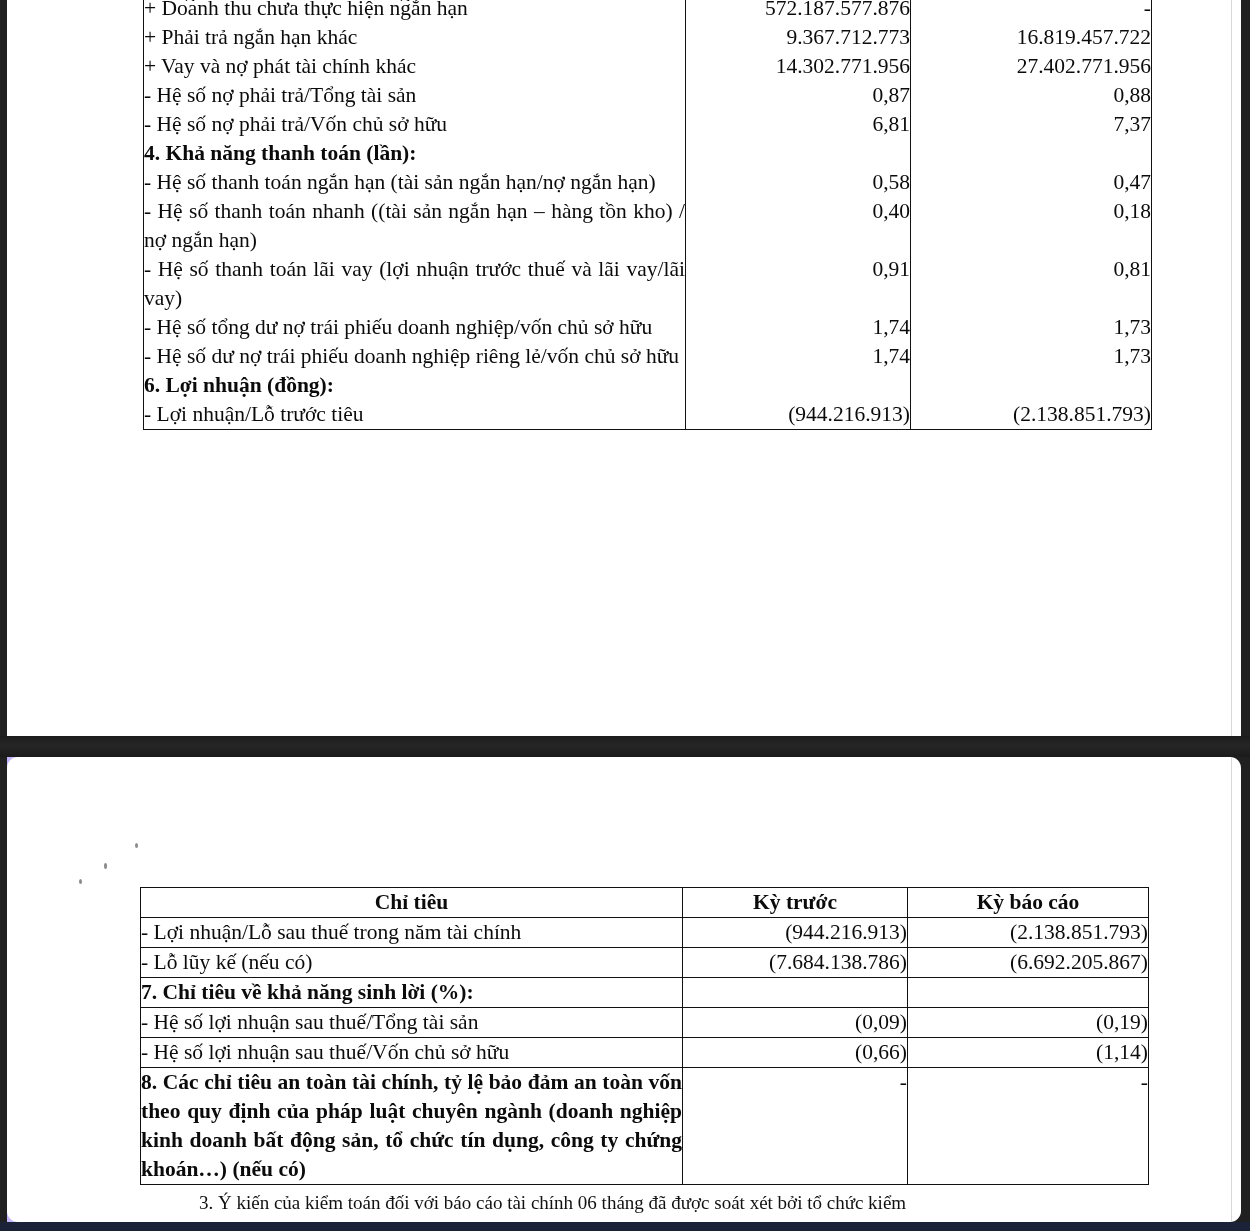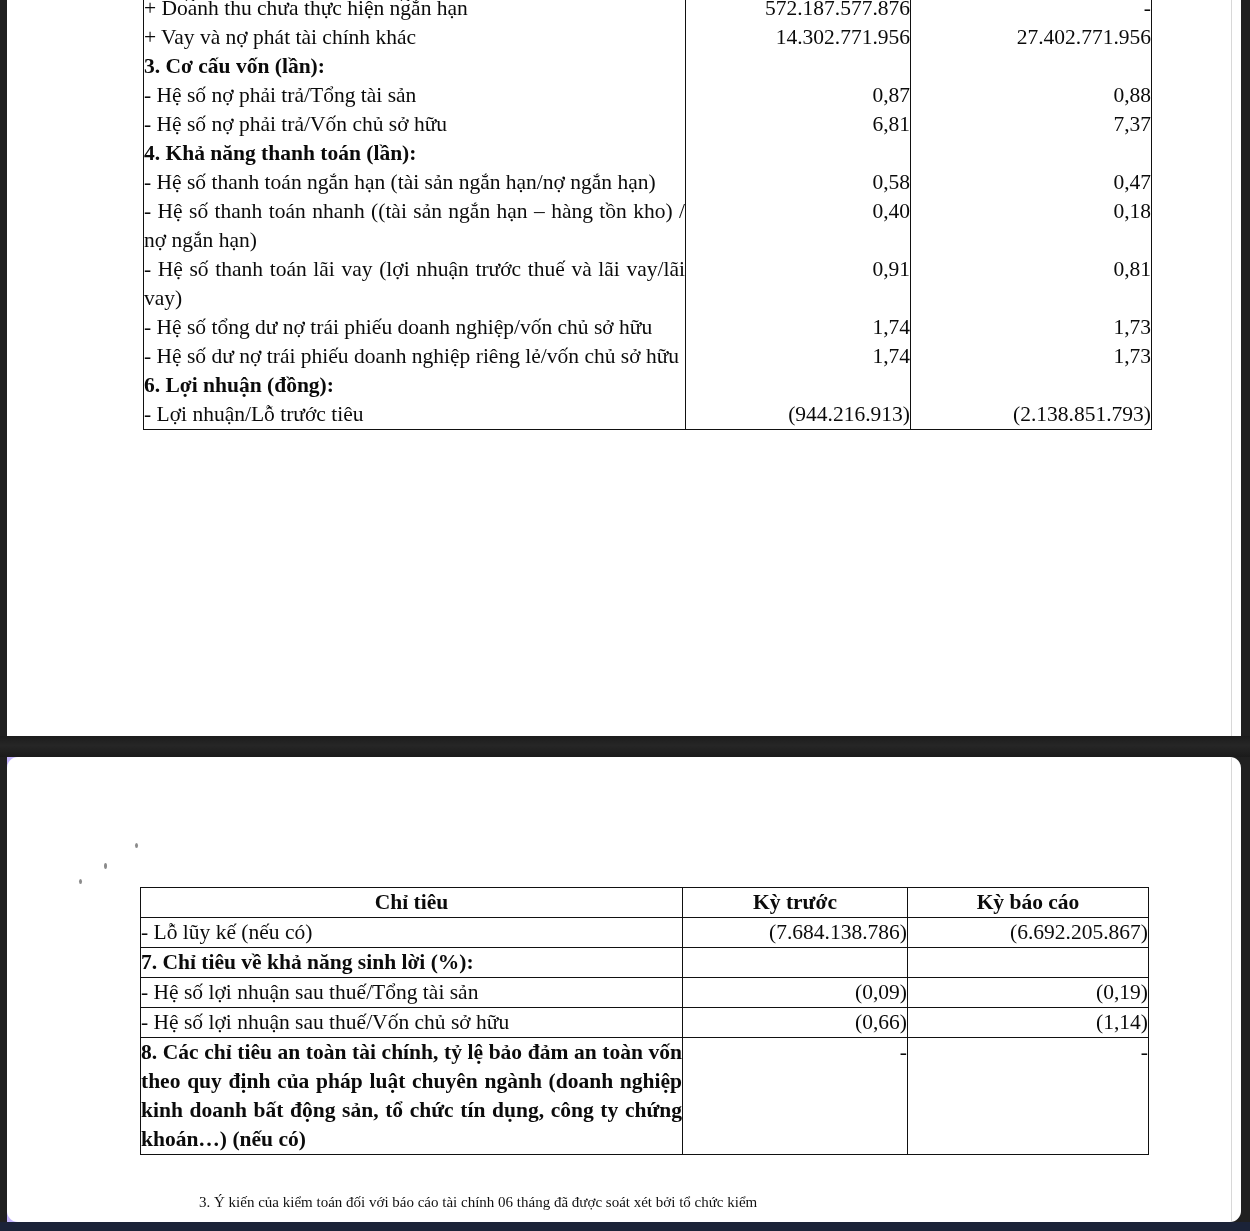--- a/index.html
+++ b/index.html
@@ -153,21 +153,21 @@
     line-height: 29px;
     white-space: nowrap;
   }
 
   
   .footer-para {
     position: absolute;
     left: 140px;
     top: 432px;
     width: 1080px;
-    font-size: 15px;
+    font-size: 19px;
     line-height: 27px;
     color: #111;
     text-indent: 52px;
   }
 
   
   .speck {
     position: absolute;
     background: #8b8b8b;
     border-radius: 50%;
@@ -193,32 +193,32 @@
           <col class="c-curr">
       </colgroup>
       <tbody>
 
         <tr>
           <td class="lbl">+ Doanh thu chưa thực hiện ngắn hạn</td>
           <td class="num">572.187.577.876</td>
           <td class="num">-</td>
         </tr>
 
+        <tr>
+          <td class="lbl">+ Phải trả ngắn hạn khác</td>
+          <td class="num">9.367.712.773</td>
+          <td class="num">16.819.457.722</td>
+        </tr>
 
         <tr>
           <td class="lbl">+ Vay và nợ phát tài chính khác</td>
           <td class="num">14.302.771.956</td>
           <td class="num">27.402.771.956</td>
         </tr>
 
-        <tr>
-          <td class="lbl bold">3. Cơ cấu vốn (lần):</td>
-          <td class="num"></td>
-          <td class="num"></td>
-        </tr>
 
         <tr>
           <td class="lbl">- Hệ số nợ phải trả/Tổng tài sản</td>
           <td class="num">0,87</td>
           <td class="num">0,88</td>
         </tr>
 
         <tr>
           <td class="lbl">- Hệ số nợ phải trả/Vốn chủ sở hữu</td>
           <td class="num">6,81</td>
@@ -295,20 +295,25 @@
       </colgroup>
       <thead>
         <tr>
           <th>Chỉ tiêu</th>
           <th>Kỳ trước</th>
           <th>Kỳ báo cáo</th>
         </tr>
       </thead>
       <tbody>
 
+        <tr>
+          <td class="lbl">- Lợi nhuận/Lỗ sau thuế trong năm tài chính</td>
+          <td class="num">(944.216.913)</td>
+          <td class="num">(2.138.851.793)</td>
+        </tr>
 
         <tr>
           <td class="lbl">- Lỗ lũy kế (nếu có)</td>
           <td class="num">(7.684.138.786)</td>
           <td class="num">(6.692.205.867)</td>
         </tr>
 
         <tr>
           <td class="lbl bold">7. Chỉ tiêu về khả năng sinh lời (%):</td>
           <td class="num"></td>

